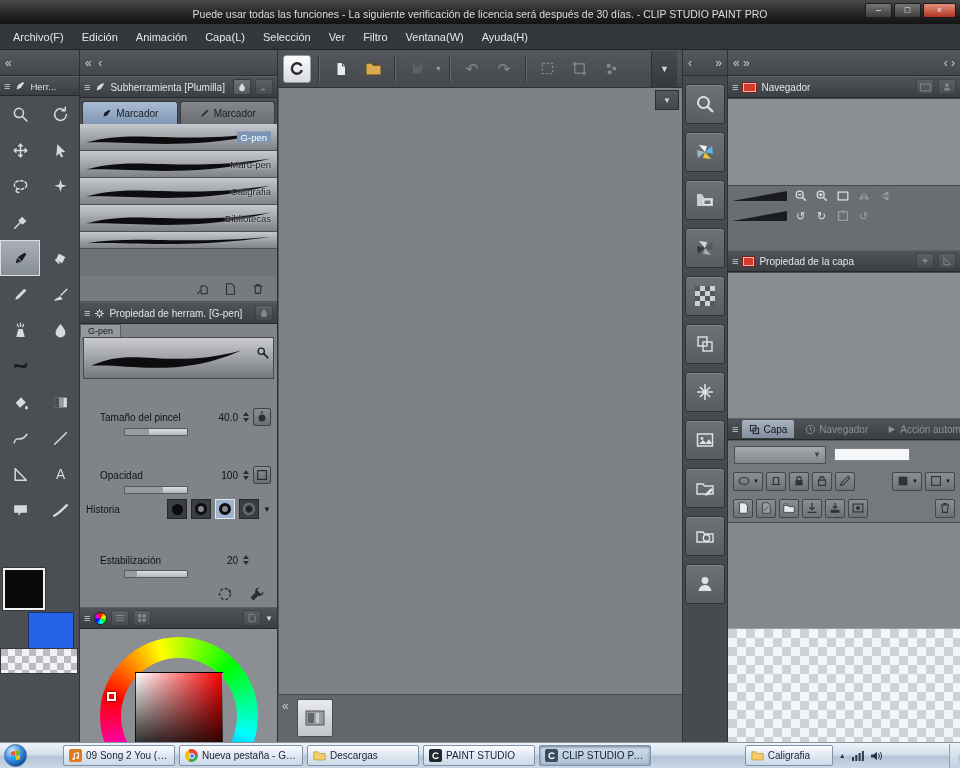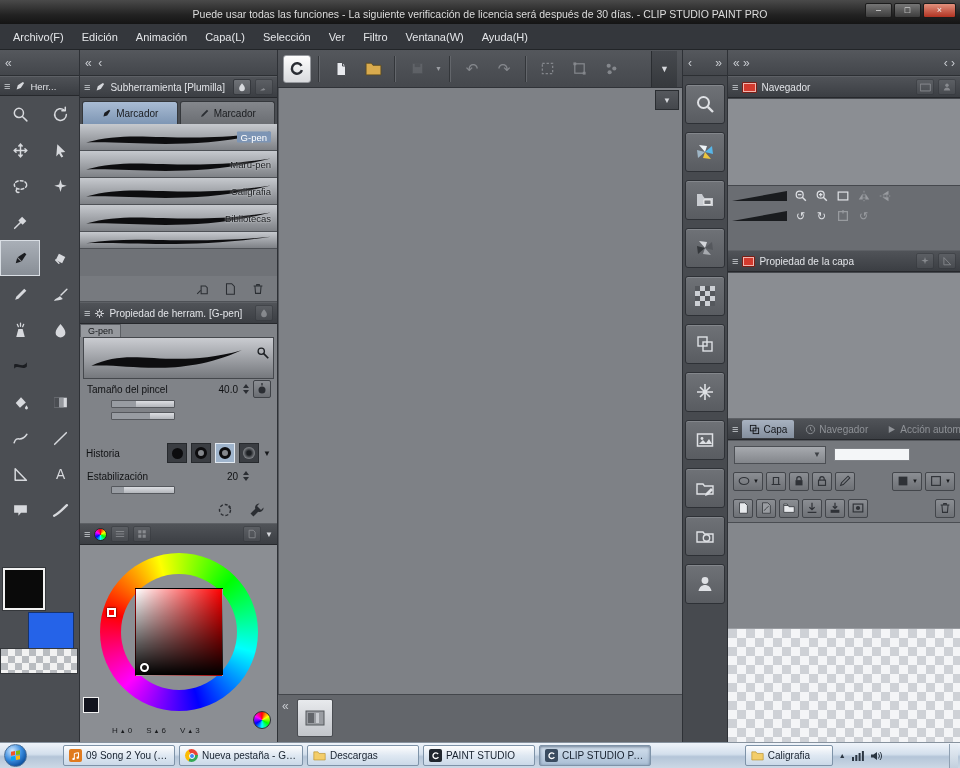--- a/index.html
+++ b/index.html
@@ -46,21 +46,21 @@
 .srow-label{position:absolute;right:6px;top:50%;transform:translateY(-50%);font-size:9.5px;color:#17191c;text-shadow:0 0 2px #eceef0;}
 .srow-label.sel{background:#7d95b5;color:#fff;padding:0 4px;border-radius:1px;text-shadow:none;}
 .sfoot{height:26px;background:#777a7f;display:flex;align-items:center;justify-content:flex-end;gap:14px;padding:0 12px;border-bottom:1px solid #4e5156;}
 .dk{stroke:#2b2e33;}
 
 .gpen-chip-row{height:13px;background:#808388;display:flex;}
 .gpen-chip{font-size:9px;color:#17191c;background:#96999e;padding:0 7px;line-height:13px;border:1px solid #5c5f64;border-bottom:none;}
 .preview{height:42px;margin:0 3px;background:linear-gradient(#caccd1,#75787d);border:1px solid #45484d;position:relative;}
 .preview .swoosh{inset:3px 26px 3px 4px;width:calc(100% - 32px);height:calc(100% - 6px);}
 .pv-wrench{position:absolute;right:3px;top:8px;}
-.ctl{height:30px;padding:1px 6px 0 7px;}
+.ctl{height:30px;padding:1px 6px 0 20px;margin-top:28px;}
 .ctl-top{display:flex;align-items:center;gap:3px;color:#101214;font-size:10px;}
 .ctl-label{flex:1;white-space:nowrap;}
 .ctl-val{width:30px;text-align:right;}
 .spin{display:flex;flex-direction:column;gap:2px;width:9px;align-items:center;}
 .spin i{display:block;width:0;height:0;border:3px solid transparent;}
 .spin .up{border-bottom:4px solid #2b2e33;}
 .spin .dn{border-top:4px solid #2b2e33;}
 .side-btn{width:18px;height:18px;display:flex;align-items:center;justify-content:center;background:linear-gradient(#8b8e93,#6b6e73);border:1px solid #3f4247;border-radius:2px;}
 .groove{margin:2px 0 0 24px;width:64px;height:8px;background:linear-gradient(#dcdee2,#b3b6bb);border:1px solid #55585d;border-radius:1px;position:relative;}
 .groove i{position:absolute;left:0;top:0;bottom:0;background:#989ca2;}
@@ -444,20 +444,33 @@
               <path d="M8 1v3" stroke="#2b2e33" stroke-width="1.5"></path>
             </svg>
           </span>
       </div>
       <div class="groove">
           <i style="width:38%"></i>
         </div>
     </div>
 
     <div class="ctl">
+      <div class="ctl-top">
+        <span class="ctl-label">Opacidad</span>
+        <span class="ctl-val">100</span>
+        <span class="spin">
+            <i class="up"></i>
+            <i class="dn"></i>
+          </span>
+        <span class="side-btn">
+            <svg class="li" viewBox="0 0 16 16">
+              <rect x="3" y="3" width="10" height="10" fill="none" stroke="#2b2e33" stroke-width="1.4"></rect>
+            </svg>
+          </span>
+      </div>
       <div class="groove">
           <i style="width:62%"></i>
         </div>
     </div>
 
     <div class="smooth-row">
       <span class="ctl-label">Historia</span>
       <span class="sm-cell">
           <span class="dot-solid"></span>
         </span>

